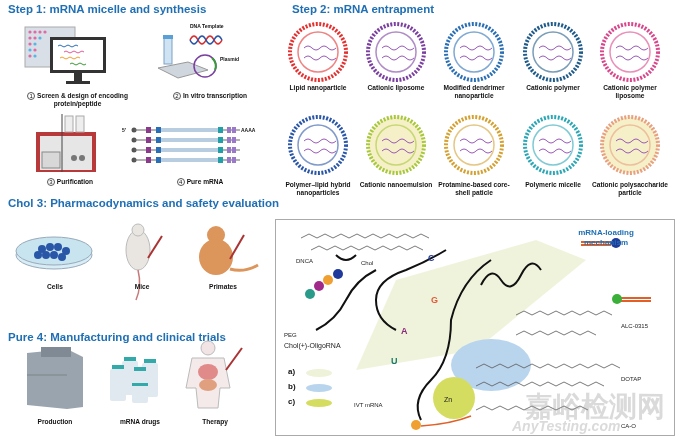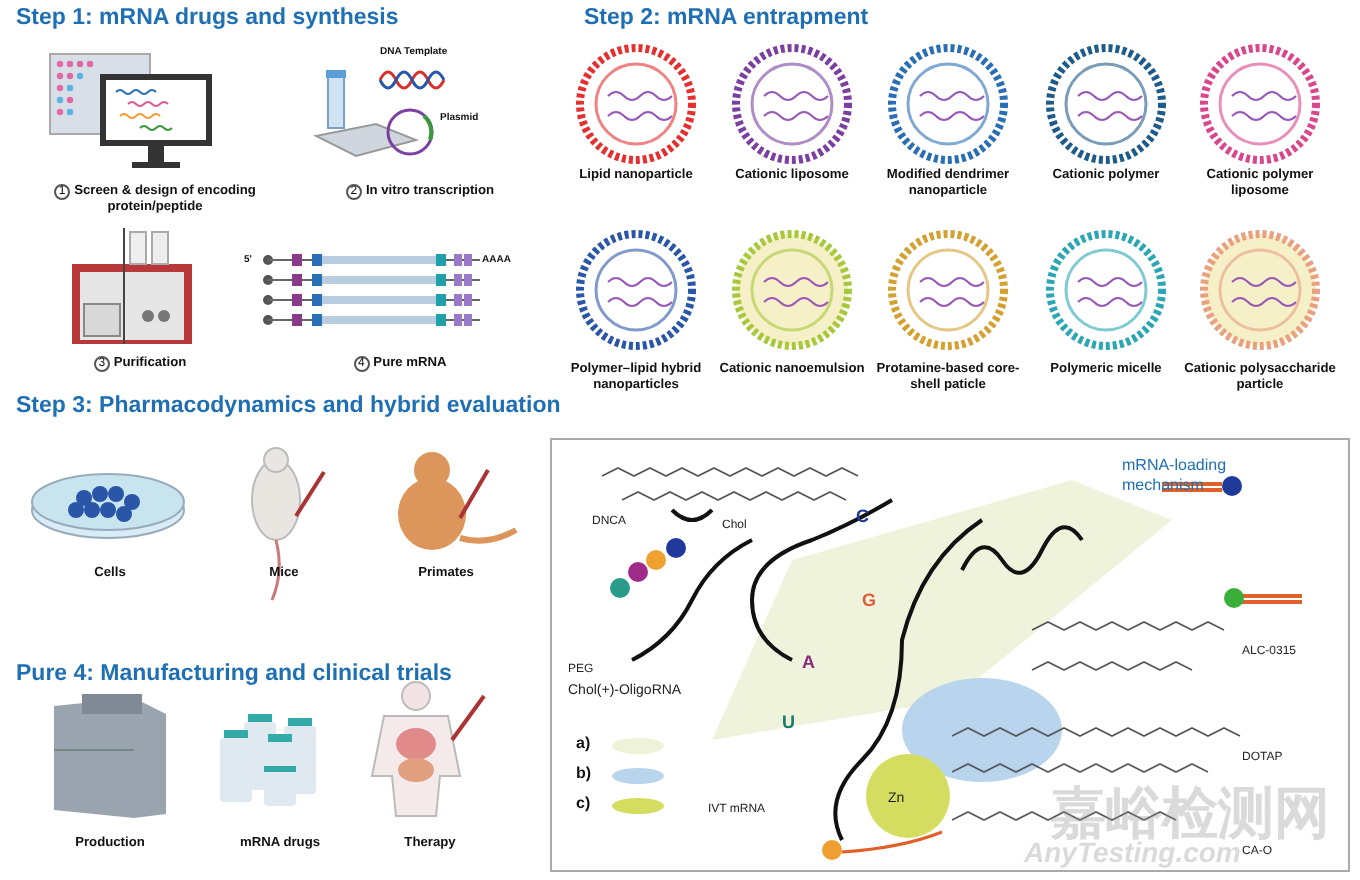--- a/index.html
+++ b/index.html
@@ -11,21 +11,21 @@
 .mechbox{position:absolute;left:275px;top:219px;width:400px;height:217px;border:1px solid #aaa}
 .chem{position:absolute;font-size:6px;color:#222}
 .base{position:absolute;font-size:9px;font-weight:bold}
 .legend-row{position:absolute;font-size:8px;font-weight:bold}
 .sw{position:absolute;width:26px;height:8px;border-radius:50%}
 .wm{position:absolute;color:rgba(150,150,150,0.35);font-weight:bold;white-space:nowrap}
 </style>
 </head>
 <body>
 
-<div class="step" style="left:8px;top:3px">Step 1:  mRNA drugs and synthesis</div>
+<div class="step" style="left:8px;top:3px">Step 1:  mRNA micelle and synthesis</div>
 
 <svg class="ico" style="left:20px;top:22px" width="90" height="66" viewBox="0 0 90 66">
   <rect x="5" y="5" width="50" height="40" fill="#d9dfe6" stroke="#aaa"></rect>
   <g fill="#e06aa6">
       <circle cx="10" cy="10" r="1.6"></circle>
       <circle cx="15" cy="10" r="1.6"></circle>
       <circle cx="20" cy="10" r="1.6"></circle>
       <circle cx="25" cy="10" r="1.6"></circle>
       <circle cx="10" cy="16" r="1.6"></circle>
       <circle cx="15" cy="16" r="1.6"></circle>
@@ -151,21 +151,21 @@
     </svg>
     <div class="lbl" style="left: 513px; top: 181px; width: 80px;">Polymeric micelle</div>
     <svg width="64" height="64" style="position: absolute; left: 598px; top: 113px;">
       <circle cx="32" cy="32" r="28" fill="#f6f0c8" stroke="#e8a080" stroke-width="4" stroke-dasharray="2 1.5"></circle>
       <circle cx="32" cy="32" r="20" fill="none" stroke="#e8a080" stroke-width="1.5" opacity="0.6"></circle>
       <path d="M18 28 q4 -4 8 0 t8 0 t8 0 t8 0 M18 38 q4 -4 8 0 t8 0 t8 0 t8 0" stroke="#9a5ab8" fill="none"></path>
     </svg>
     <div class="lbl" style="left: 590px; top: 181px; width: 80px;">Cationic polysaccharide particle</div>
   </div>
 
-<div class="step" style="left:8px;top:197px">Step 3: Pharmacodynamics and hybrid evaluation</div>
+<div class="step" style="left:8px;top:197px">Chol 3: Pharmacodynamics and safety evaluation</div>
 <svg class="ico" style="left:12px;top:225px" width="85" height="48" viewBox="0 0 85 48">
   <ellipse cx="42" cy="30" rx="38" ry="14" fill="#d8edf5" stroke="#9ab"></ellipse>
   <ellipse cx="42" cy="26" rx="38" ry="14" fill="#c8e4ef" stroke="#9ab"></ellipse>
   <g fill="#2a56a8">
       <circle cx="30" cy="24" r="4"></circle>
       <circle cx="38" cy="22" r="4"></circle>
       <circle cx="46" cy="22" r="4"></circle>
       <circle cx="54" cy="26" r="4"></circle>
       <circle cx="34" cy="30" r="4"></circle>
       <circle cx="42" cy="30" r="4"></circle>
@@ -261,21 +261,21 @@
   <div class="chem" style="left:8px;top:122px;font-size:7px">Chol(+)-OligoRNA</div>
   <div class="chem" style="left:78px;top:182px">IVT mRNA</div>
   <div class="chem" style="left:345px;top:103px">ALC-0315</div>
   <div class="chem" style="left:345px;top:156px">DOTAP</div>
   <div class="chem" style="left:345px;top:203px">CA-O</div>
   <div class="chem" style="left:168px;top:176px;font-size:7px">Zn</div>
   <div class="base" style="left:152px;top:33px;color:#1f3a9a">C</div>
   <div class="base" style="left:155px;top:75px;color:#e05a3a">G</div>
   <div class="base" style="left:125px;top:106px;color:#8a2a7a">A</div>
   <div class="base" style="left:115px;top:136px;color:#1a7a6a">U</div>
-  <div style="position:absolute;left:285px;top:8px;width:90px;color:#1f6fb4;font-weight:normal;font-size:8px;line-height:1.2">mRNA-loading mechanism</div>
+  <div style="position:absolute;left:285px;top:8px;width:90px;text-align:center;color:#1f6fb4;font-weight:bold;font-size:8px;line-height:1.2">mRNA-loading mechanism</div>
   <div class="legend-row" style="left:12px;top:147px"><span>a)</span></div>
   <div class="sw" style="left:30px;top:149px;background:#eef2d8"></div>
   <div class="legend-row" style="left:12px;top:162px"><span>b)</span></div>
   <div class="sw" style="left:30px;top:164px;background:#b9d5ee"></div>
   <div class="legend-row" style="left:12px;top:177px"><span>c)</span></div>
   <div class="sw" style="left:30px;top:179px;background:#d5dd60"></div>
 </div>
 
 <div class="wm" style="left:525px;top:388px;font-size:28px">嘉峪检测网</div>
 <div class="wm" style="left:512px;top:418px;font-size:14px;font-style:italic">AnyTesting.com</div>

